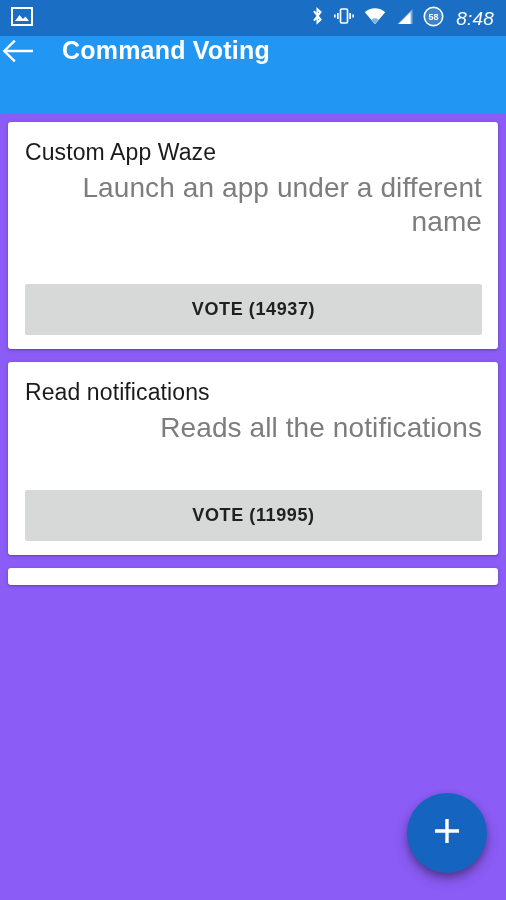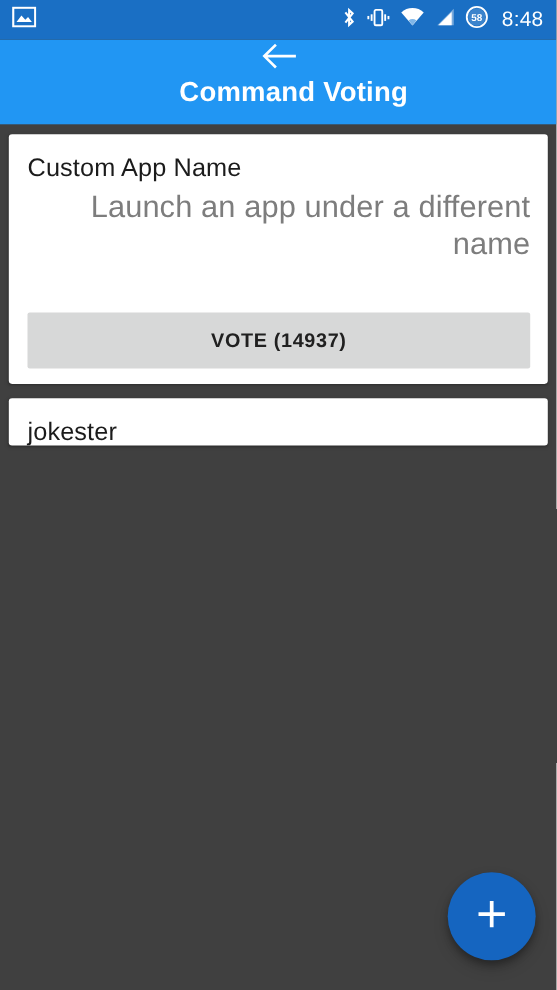--- a/index.html
+++ b/index.html
@@ -9,21 +9,21 @@
   }
   body {
     font-family: "Liberation Sans", sans-serif;
     -webkit-font-smoothing: antialiased;
   }
   #screen {
     position: relative;
     width: 506px;
     height: 900px;
     overflow: hidden;
-    background: #404040;
+    background: #8b5cf6;
   }
 
   
   .status-bar {
     position: relative;
     height: 36px;
     background: #1a6fc4;
     display: flex;
     align-items: center;
     padding: 0 12px 0 11px;
@@ -40,30 +40,29 @@
     align-items: center;
     gap: 9px;
   }
   .sb-icon { display: block; }
   .status-time {
     color: #ffffff;
     font-size: 19px;
     letter-spacing: 0.2px;
     line-height: 1;
     margin-left: 3px;
+    font-style: italic;
   }
 
   
   .app-bar {
     height: 77px;
     background: #2196f3;
     display: flex;
-    align-items: center;
-    box-sizing: border-box;
-    flex-direction: column;
+    box-sizing: border-box;
   }
   .back-btn {
     width: 34px;
     height: 34px;
     display: flex;
     align-items: center;
     justify-content: center;
     cursor: pointer;
   }
   .app-title {
@@ -207,30 +206,35 @@
           <path d="M30 13 L3 13 M12 3.5 L2.3 13 L12 22.5" fill="none" stroke="#ffffff" stroke-width="2.4" stroke-linecap="square" stroke-linejoin="miter"></path>
         </svg>
       </span>
     </div>
     <div class="app-title">Command Voting</div>
   </div>
 
   <div class="list">
 
     <div class="card">
-      <div class="card-title">Custom App Name</div>
+      <div class="card-title">Custom App Waze</div>
       <div class="card-subtitle">Launch an app under a different name</div>
       <div class="card-spacer"></div>
       <button class="vote-btn">VOTE (14937)</button>
     </div>
 
+    <div class="card">
+      <div class="card-title">Read notifications</div>
+      <div class="card-subtitle">Reads all the notifications</div>
+      <div class="card-spacer"></div>
+      <button class="vote-btn">VOTE (11995)</button>
+    </div>
 
 
     <div class="card partial">
-      <div class="card-title">jokester</div>
     </div>
 
   </div>
 
   <div class="fab">
     <span>
       <svg width="34" height="34" viewBox="0 0 34 34">
         <path d="M17 5 L17 29 M5 17 L29 17" stroke="#ffffff" stroke-width="3.4" stroke-linecap="butt"></path>
       </svg>
     </span>

